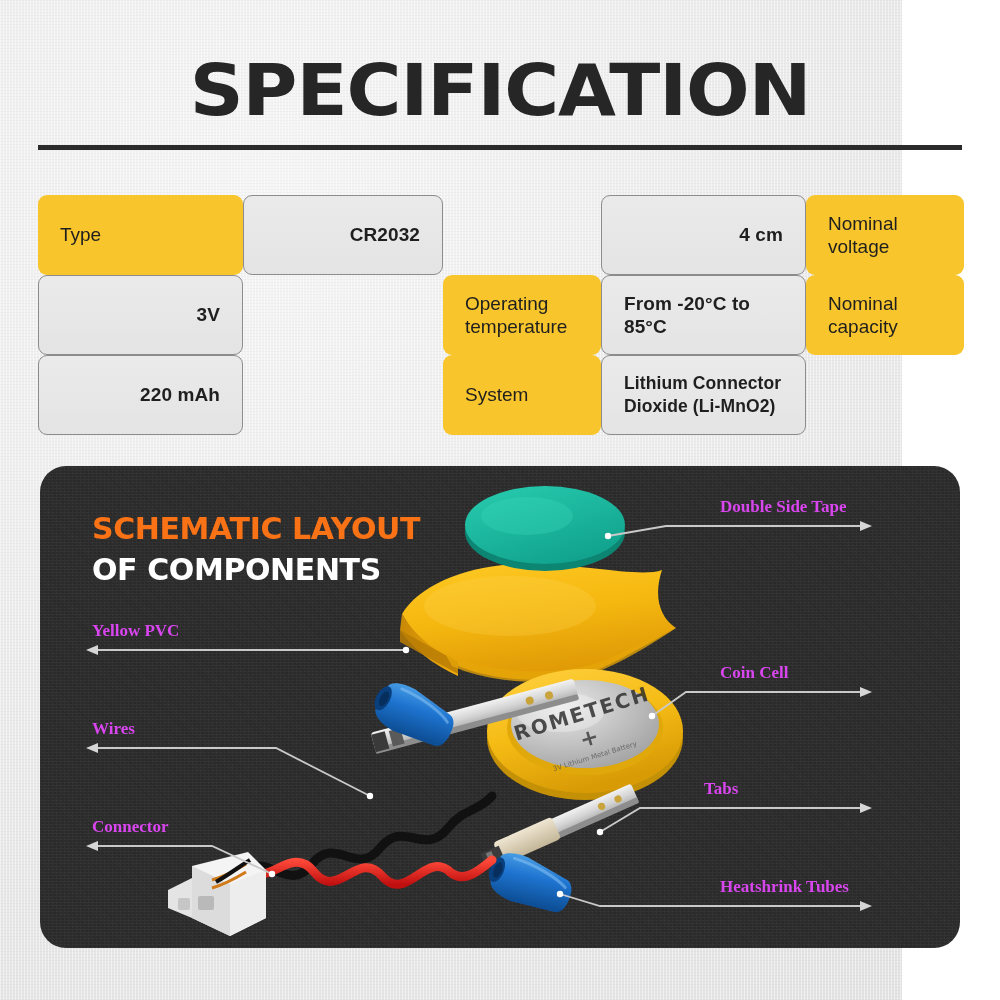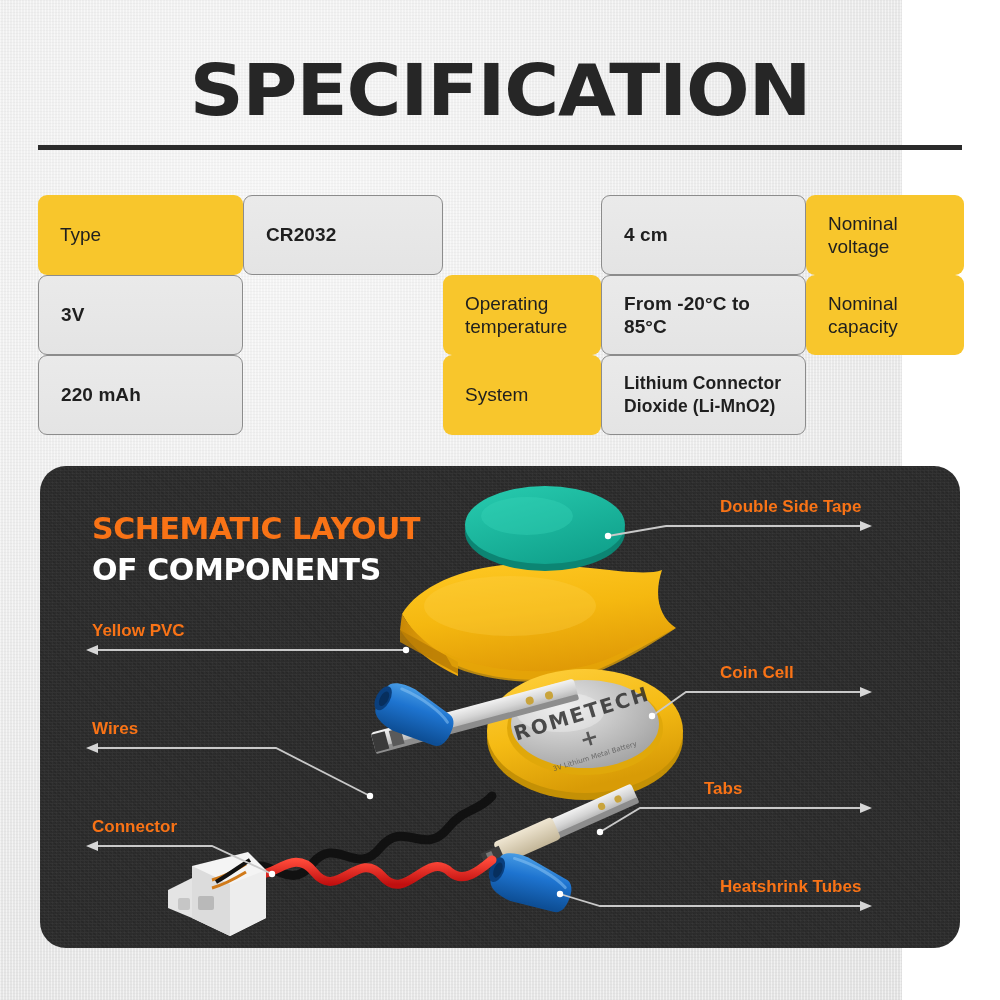--- a/index.html
+++ b/index.html
@@ -63,20 +63,21 @@
   }
   .cell-label{
     background:#f8c62c;
     font-weight:normal;
   }
   .cell-value{
     background:linear-gradient(180deg,#eaeaea,#e4e4e4);
     border:1.5px solid #8c8c8c;
     font-weight:bold;
     letter-spacing:.1px;
+    justify-content:flex-end;
   }
   .cell-value.small{ font-size:17.5px; }
 
   
   .panel{
     position:absolute; left:40px; top:466px;
     width:920px; height:482px;
     background:#2c2c2c;
     border-radius:26px;
     overflow:hidden;
@@ -98,22 +99,23 @@
   }
   .ph-line2{
     font-family:"DejaVu Sans", sans-serif;
     font-size:30px; font-weight:bold; color:#ffffff;
     letter-spacing:-.4px; margin-top:6px; white-space:nowrap;
   }
 
   
   .callout{
     position:absolute; z-index:7;
-    color:#f97316; font-size:17px; font-weight:bold;
+    color:#d946ef; font-size:17px; font-weight:bold;
     white-space:nowrap;
+    font-family:Liberation Serif, serif;
   }
   .callout.right{ text-align:left; }
 
   svg.leaders{
     position:absolute; inset:0; width:920px; height:482px; z-index:5;
   }
   svg.art{
     position:absolute; inset:0; width:920px; height:482px; z-index:4;
   }
 </style>

